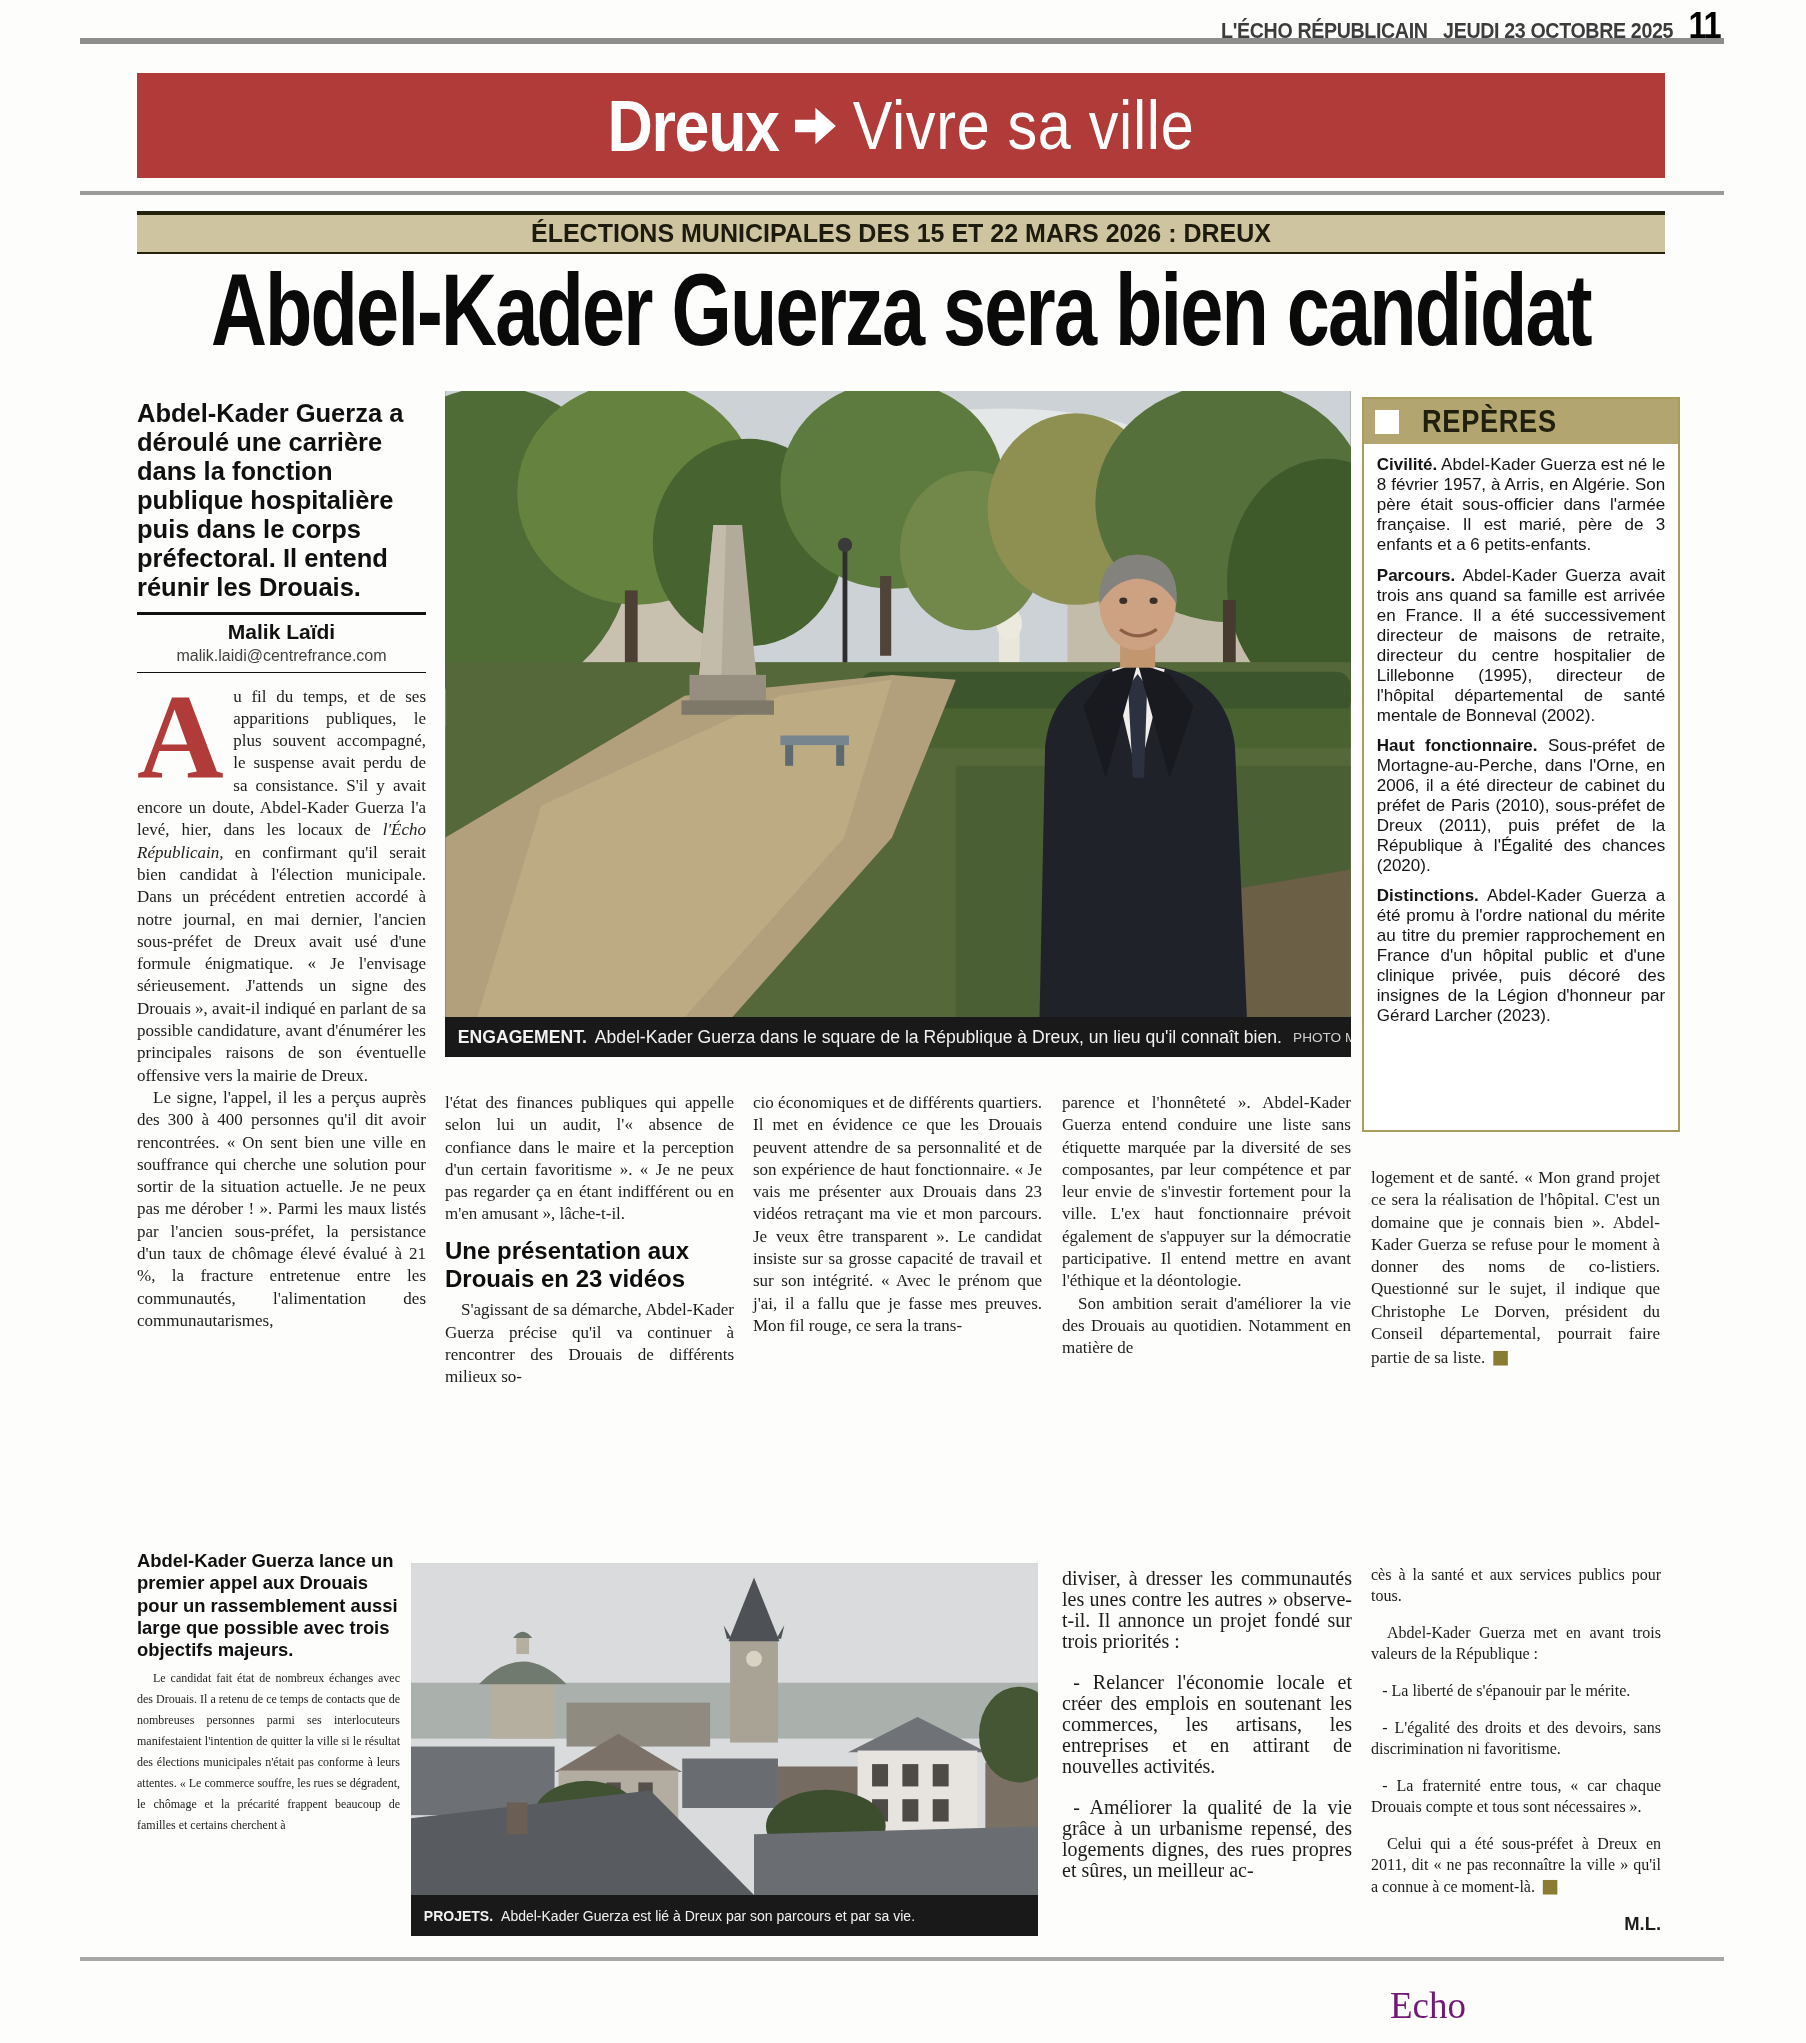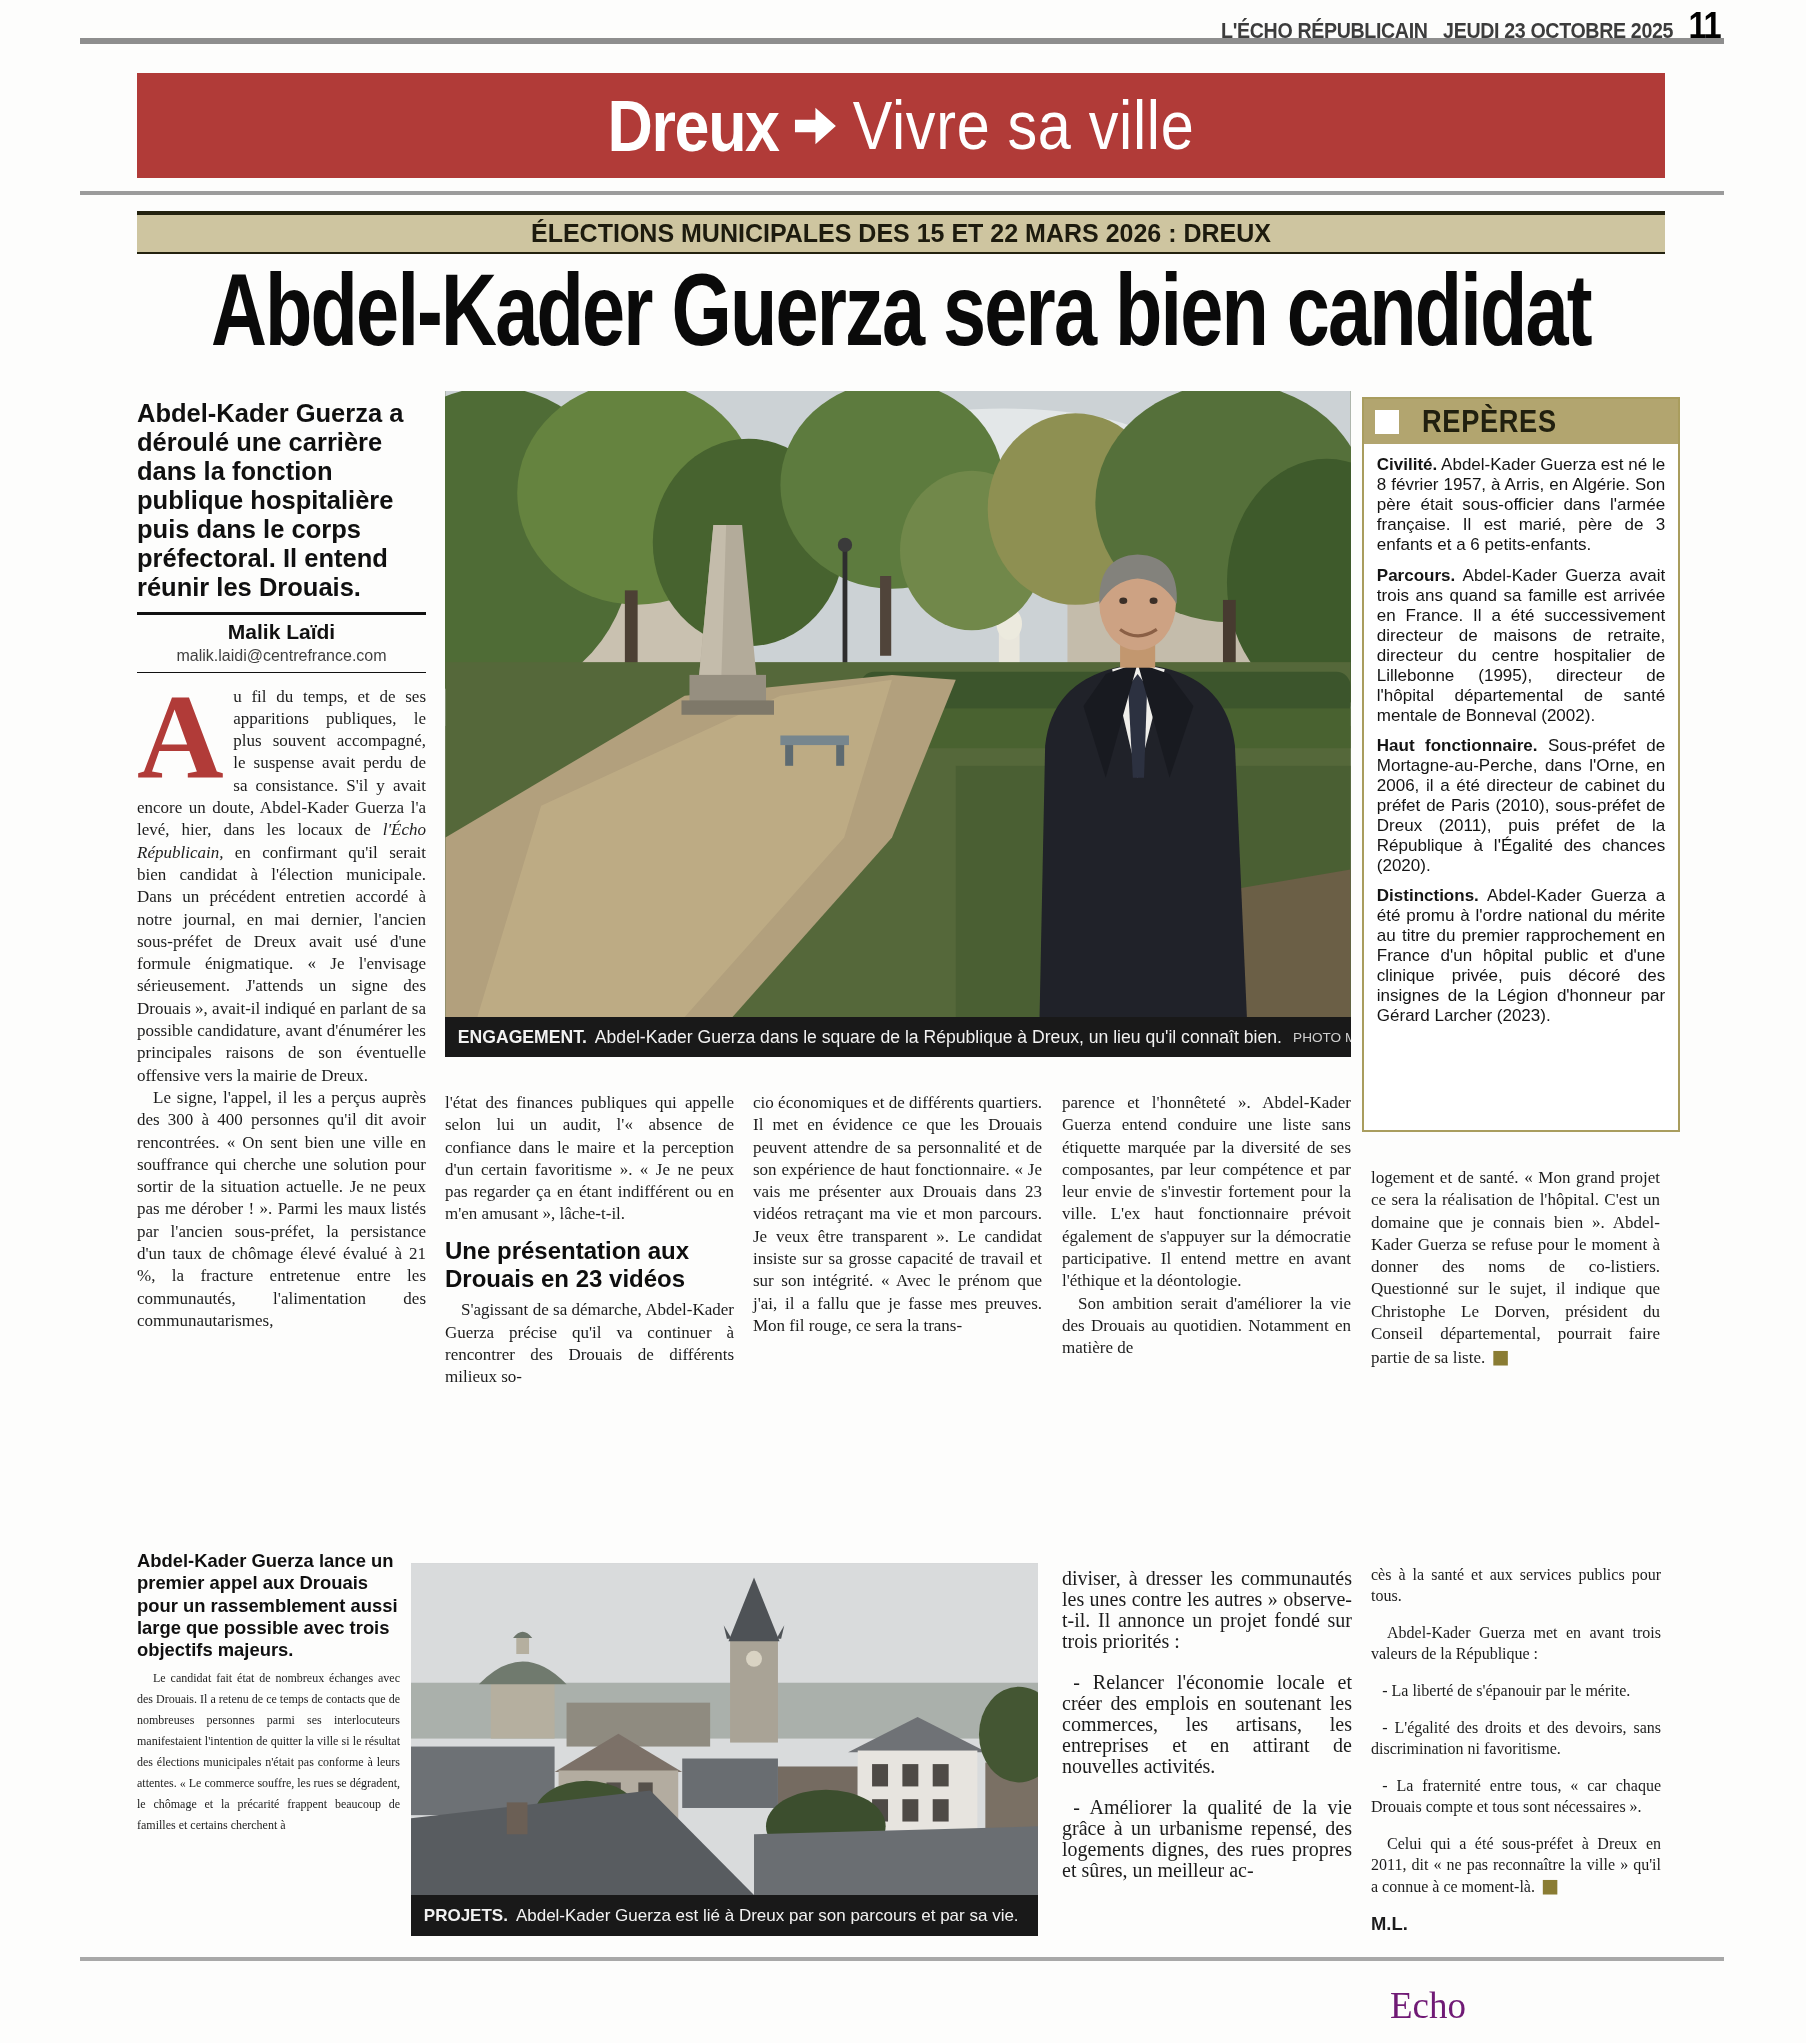--- a/index.html
+++ b/index.html
@@ -47,21 +47,21 @@
   .a1c5{left:1371px;top:1167px;}
   .subhead{font:700 24px/28px "Liberation Sans",sans-serif;color:#0e0e0e;text-align:left;margin:11.2px 0 6.4px;}
   .endsq{color:#8a7c33;font-size:19px;margin-left:6.4px;font-family:"DejaVu Sans",sans-serif;}
   
   .photo1{position:absolute;left:445px;top:391px;width:906px;height:666px;background:#8a937a;}
   .photo1 svg{display:block;}
   .caption{position:absolute;left:0;right:0;bottom:0;background:#191919;color:#f2f2f2;
            display:flex;align-items:center;padding:0 12.8px;white-space:nowrap;overflow:hidden;
            font-family:"Liberation Sans",sans-serif;}
   .cap1{height:40px;font-size:17.6px;}
-  .cap2{height:41px;font-size:17px;}
+  .cap2{height:41px;font-size:14px;}
   .cap-label{font-weight:700;margin-right:8px;}
   .cap-credit{font-size:13.6px;color:#cfcfcf;margin-left:11.2px;}
   
   .reperes{position:absolute;left:1362px;top:397px;width:318px;height:735px;background:#fff;
            border:2.4px solid #a99d5e;box-sizing:border-box;overflow:hidden;}
   .rep-head{height:45px;background:#b2a56f;display:flex;align-items:center;gap:23px;padding:0 11.2px;}
   .rep-square{width:24px;height:24px;background:#fff;}
   .rep-title{font:700 32px "Liberation Sans",sans-serif;color:#21200f;transform:scaleX(0.85);transform-origin:left center;letter-spacing:0.8px;}
   .rep-body{padding:11.2px 12.8px 0 12.8px;}
   .rep-item{font:400 17px/20px "Liberation Sans",sans-serif;color:#141414;margin:0 0 10.4px 0;text-align:justify;}
@@ -70,21 +70,21 @@
   .h2wrap{position:absolute;left:137px;top:1465px;width:1528px;}
   .h2wrap span{font:400 64px/1.1 "Liberation Sans",sans-serif;color:#121212;letter-spacing:-1.6px;
                white-space:nowrap;display:inline-block;transform:scaleX(0.73);transform-origin:left center;}
   .a2 .body-t{font-size:16px;line-height:21px;}
   .a2c1{left:137px;top:1550px;width:263px;}
   .intro2{font:700 18.4px/22.3px "Liberation Sans",sans-serif;color:#101010;text-align:left;}
   .a2body{margin-top:6.4px;font-size:16px;line-height:21px;}
   .a2c3{left:1062px;top:1548px;width:290px;font-size:20px;line-height:21px;}
   .a2c4{left:1371px;top:1548px;width:290px;font-size:16px;line-height:21px;}
   .bullet{text-indent:11.2px;}
-  .sig{font:700 18.4px "Liberation Sans",sans-serif;margin-top:6.4px;}
+  .sig{text-align:right;font:700 18.4px "Liberation Sans",sans-serif;margin-top:6.4px;}
   
   .photo2{position:absolute;left:411px;top:1563px;width:627px;height:373px;background:#c9cbcc;}
   
   .bottom-rule{position:absolute;left:80px;top:1957px;width:1644px;height:4px;background:#a8a8a8;}
   .footer-echo{position:absolute;left:1390px;top:1984px;font:400 37px "Liberation Serif",serif;color:#701a75;}
 </style>
 </head>
 <body>
 
 <div class="page">

